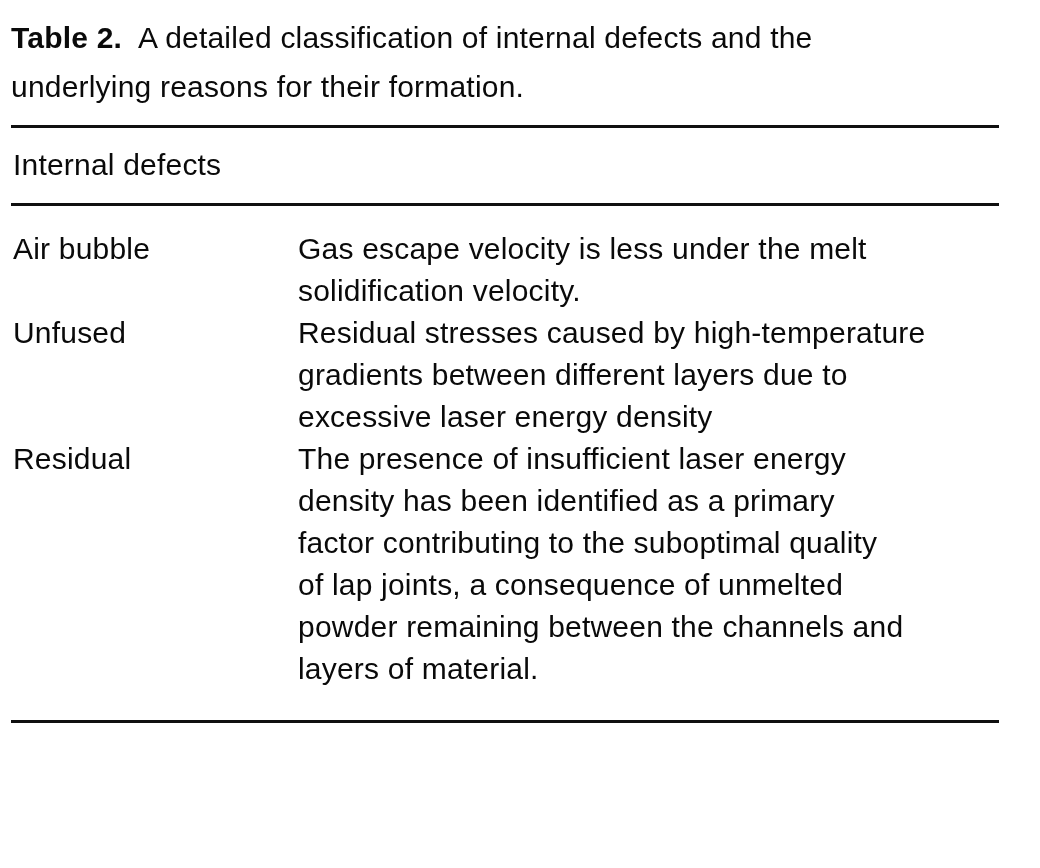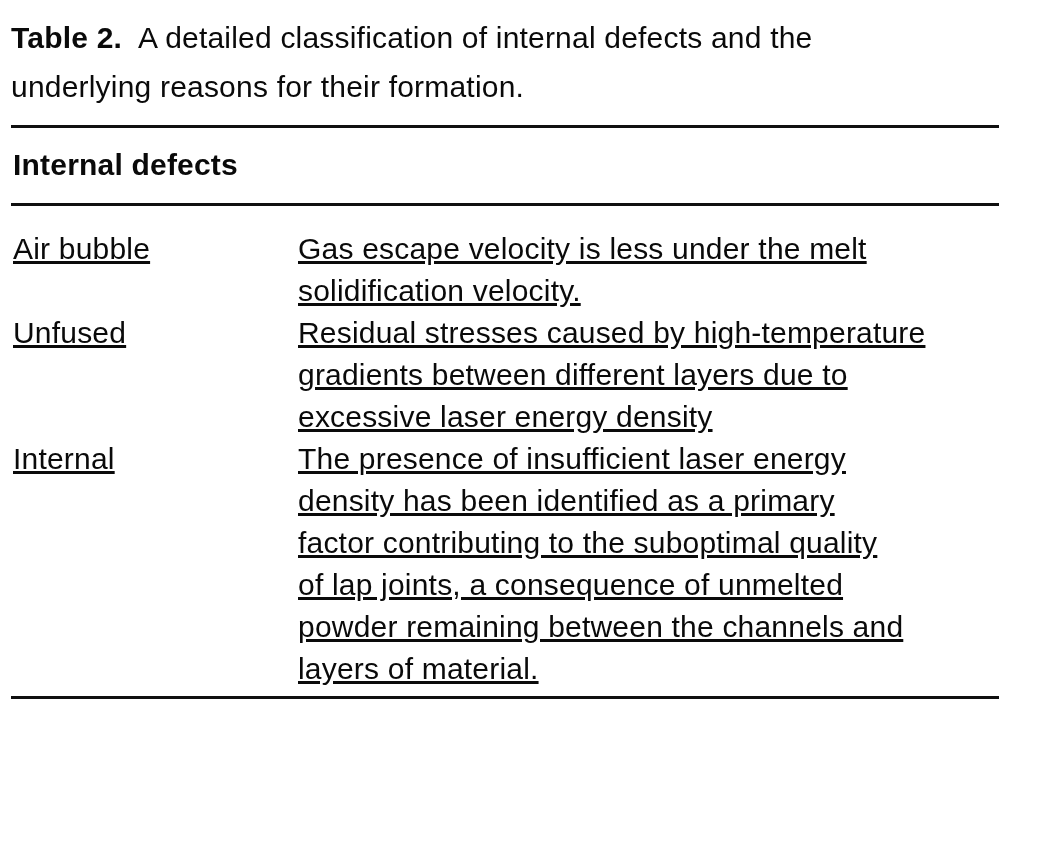--- a/index.html
+++ b/index.html
@@ -44,25 +44,23 @@
     width: 100%;
   }
   
   .tbl-header {
     display: grid;
     grid-template-columns: 285px 1fr;
     padding: 16px 0 17px 2px;
     font-size: 30px;
     line-height: 42px;
     letter-spacing: 0.2px;
-    font-weight: bold;
   }
   .tbl-body {
-    padding: 22px 0 6px 2px;
-    text-decoration: underline;
+    padding: 22px 0 30px 2px;
   }
   .tbl-row {
     display: grid;
     grid-template-columns: 285px 1fr;
     font-size: 30px;
     line-height: 42px;
     letter-spacing: 0.2px;
   }
   .cell-defect {
     padding-right: 10px;
@@ -96,21 +94,21 @@
     </div>
 
     <div class="tbl-row">
       <div class="cell-defect">Unfused</div>
       <div class="cell-cause">Residual stresses caused by high-temperature
 gradients between different layers due to
 excessive laser energy density</div>
     </div>
 
     <div class="tbl-row">
-      <div class="cell-defect">Internal</div>
+      <div class="cell-defect">Residual</div>
       <div class="cell-cause">The presence of insufficient laser energy
 density has been identified as a primary
 factor contributing to the suboptimal quality
 of lap joints, a consequence of unmelted
 powder remaining between the channels and
 layers of material.</div>
     </div>
 
     <div class="tbl-row">
     </div>

